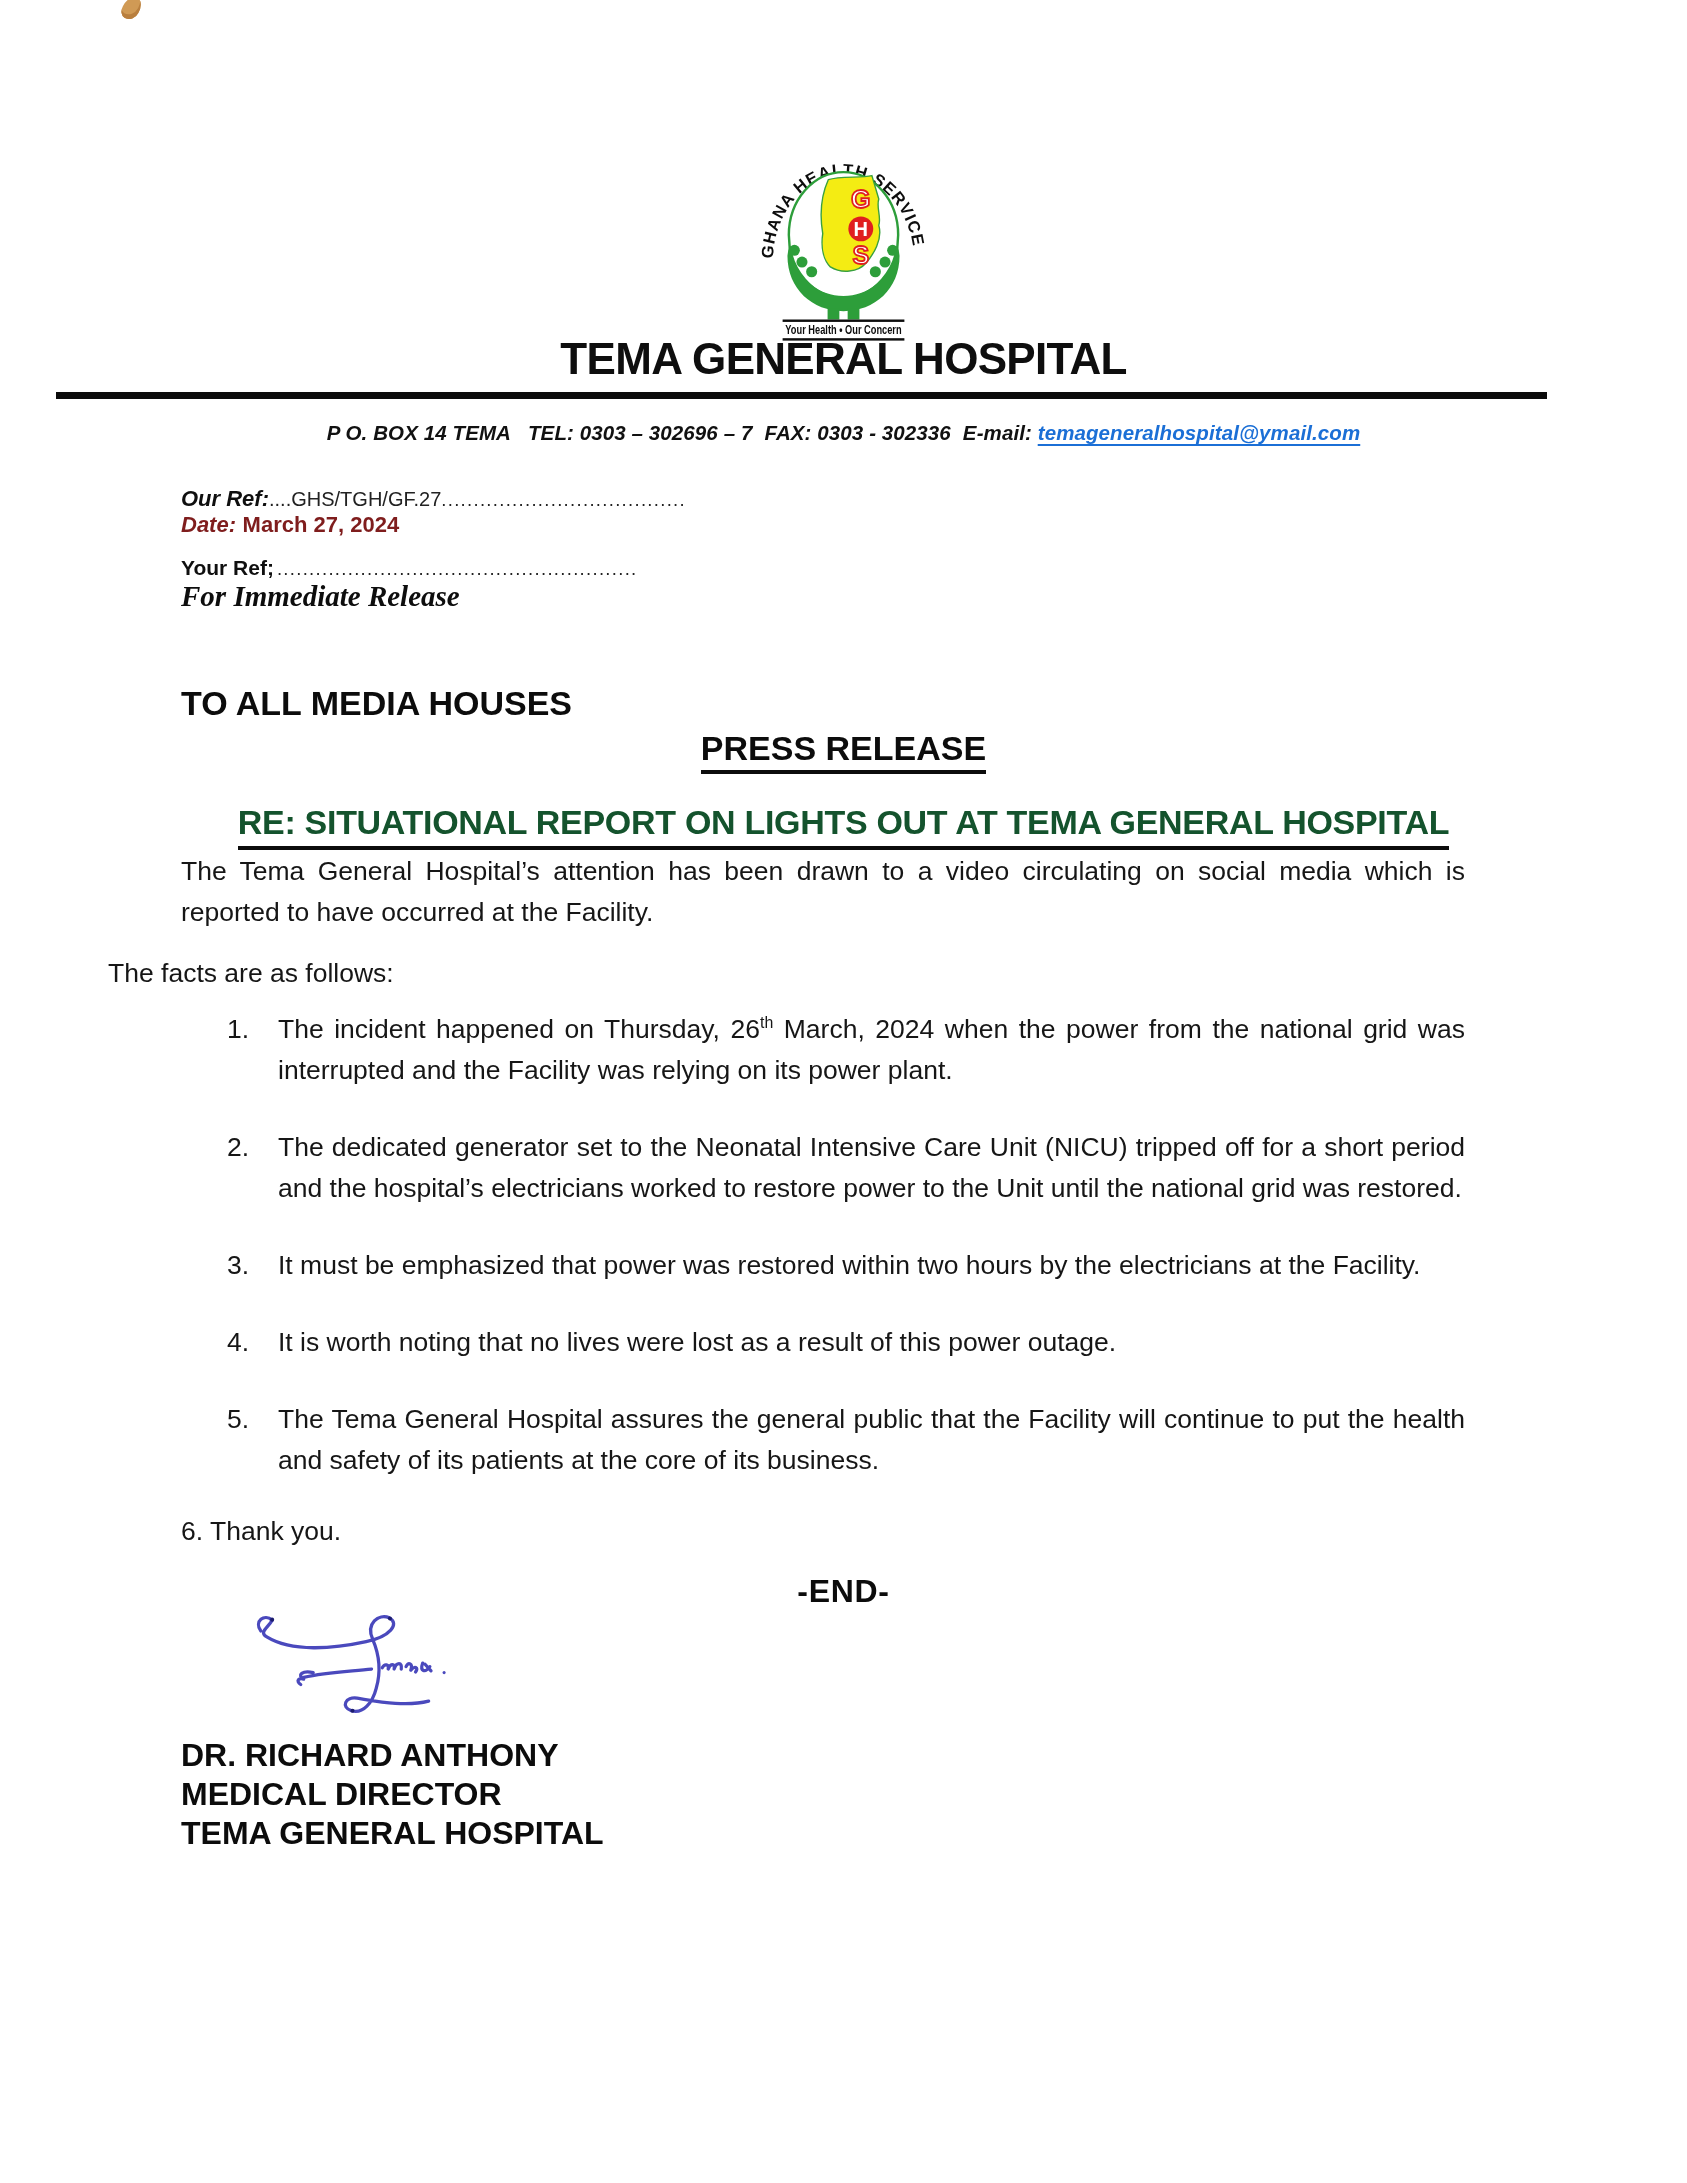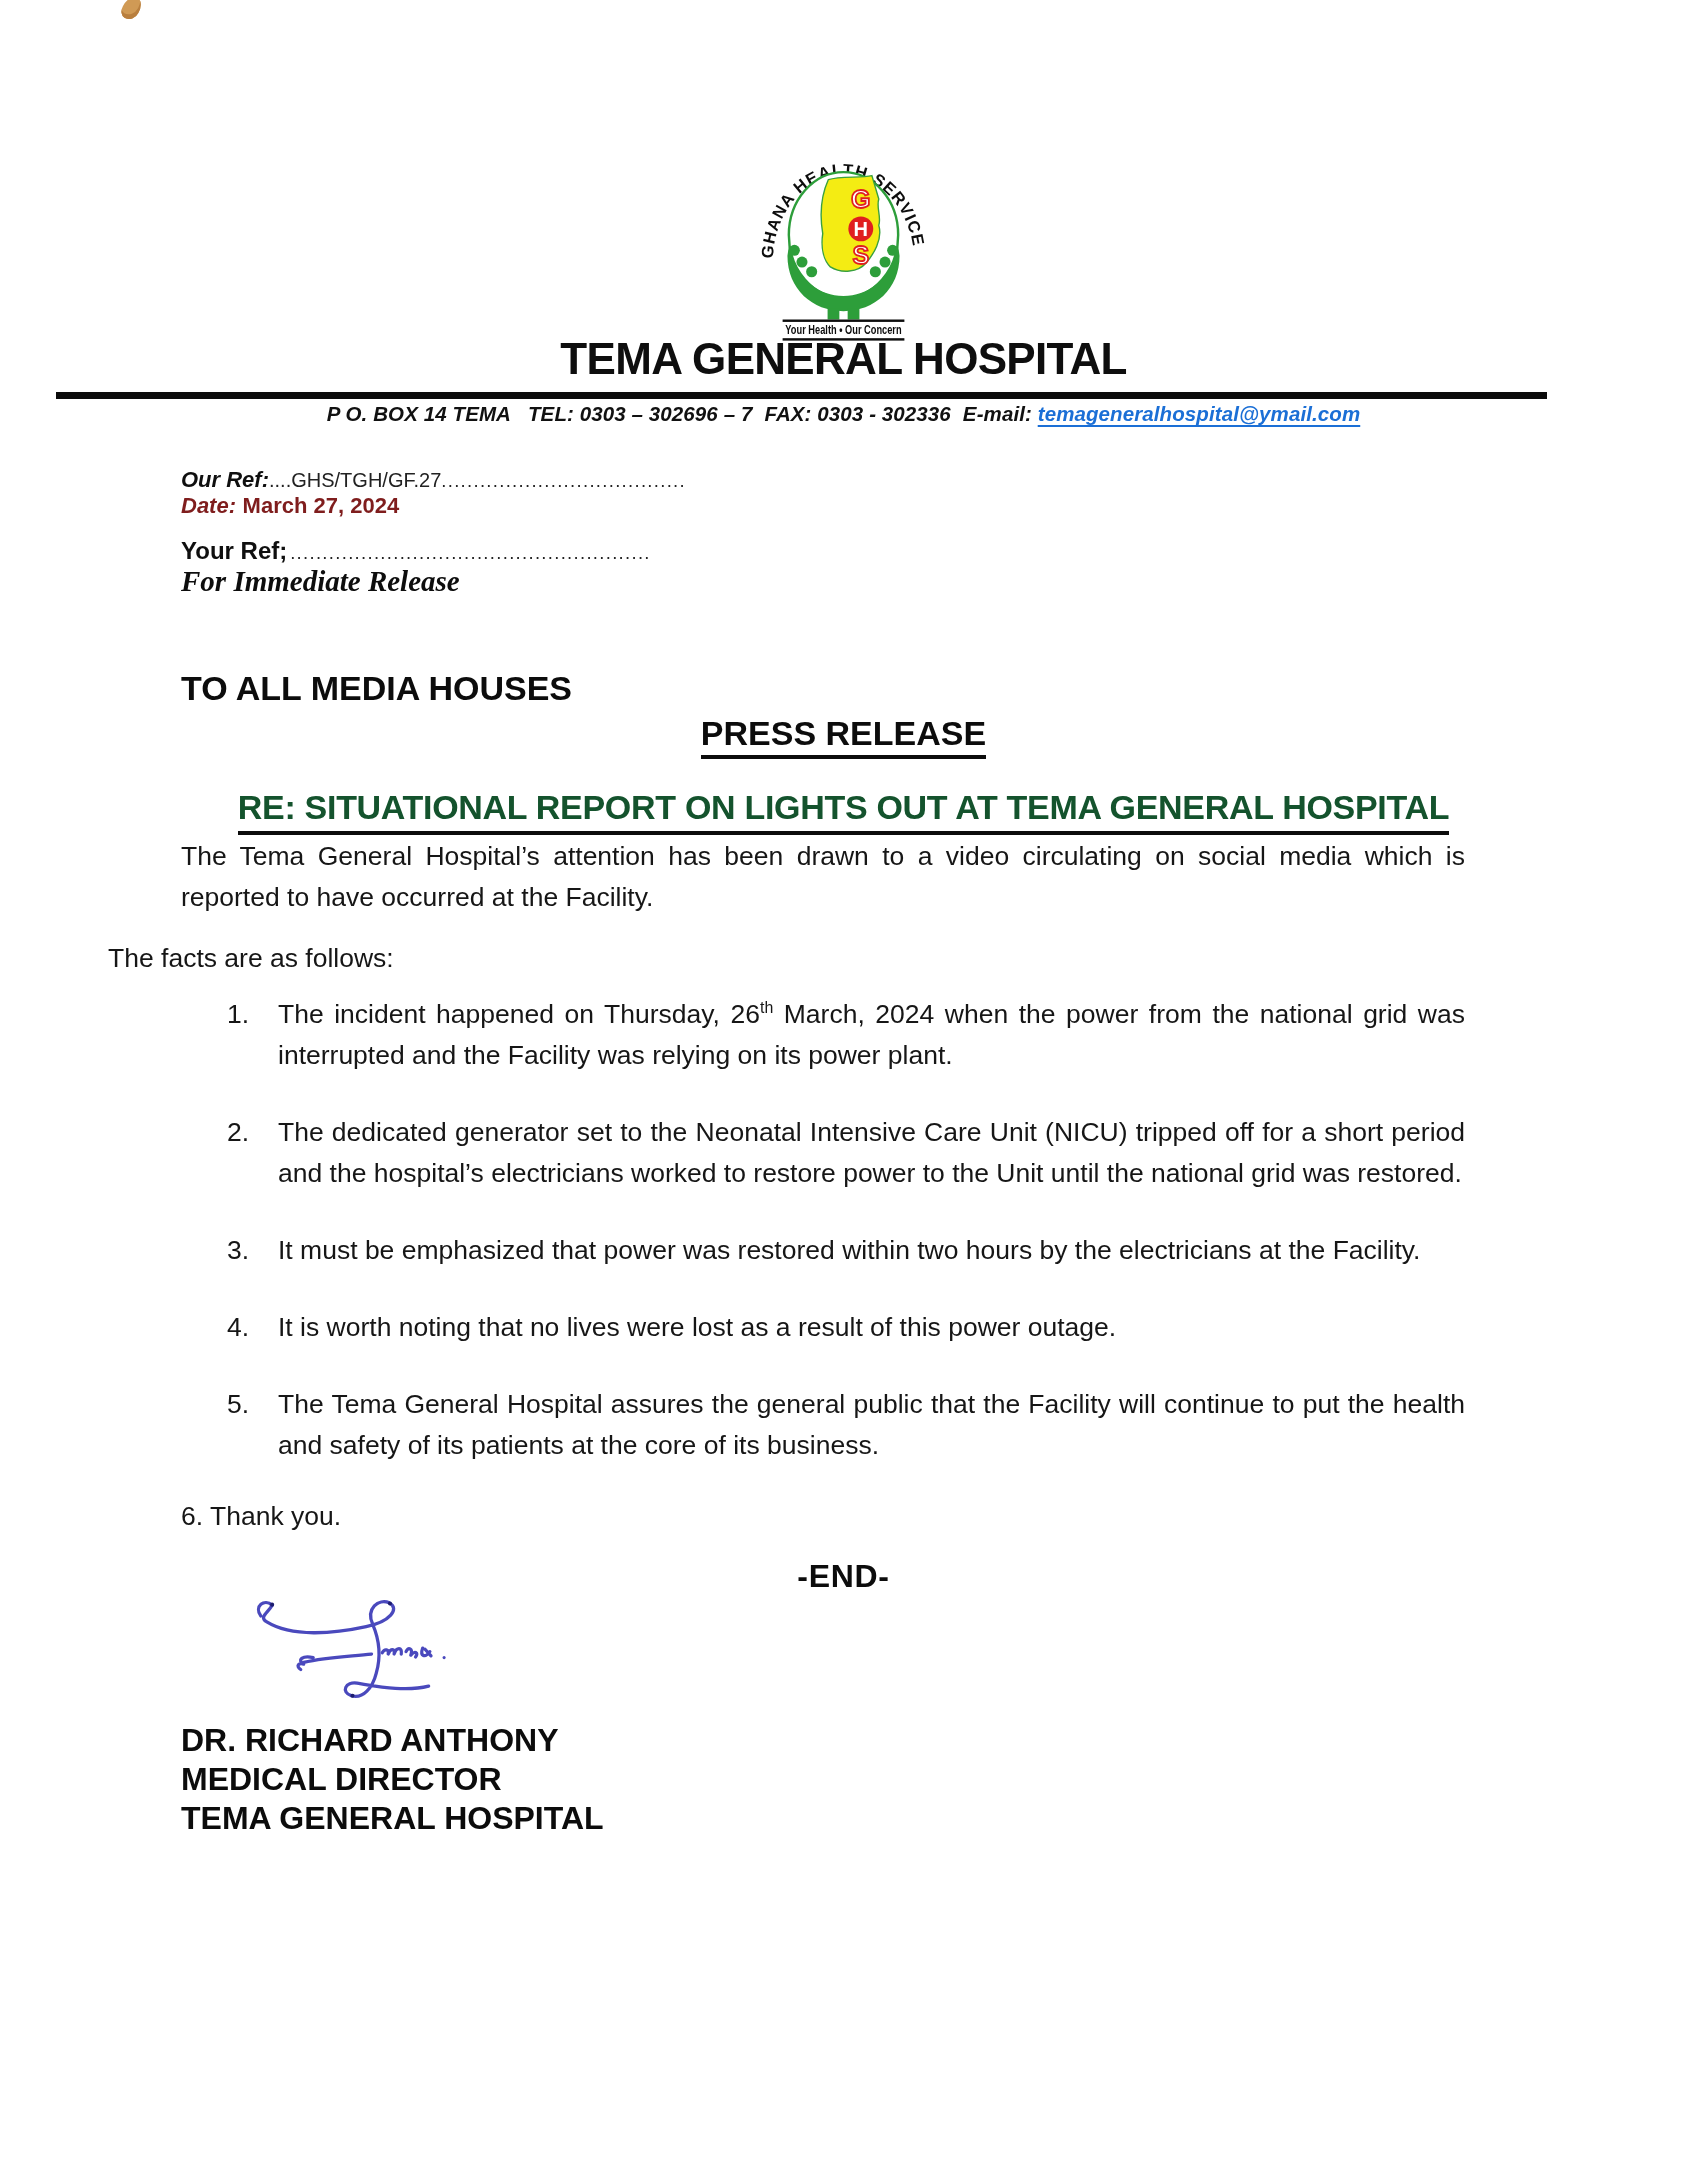--- a/index.html
+++ b/index.html
@@ -20,37 +20,37 @@
   }
   
   .logo-wrap{padding-top:116px;text-align:center;line-height:0;}
   
   .hospital-name{
     margin-top:-6.6px;text-align:center;
     font-size:44px;font-weight:bold;letter-spacing:-0.7px;line-height:1.15;color:#0e0e0e;
   }
   .rule{height:7.3px;background:#0b0b0b;width:1491px;margin:6.6px 0 0 56px;}
   .address-line{
-    margin-top:3px;text-align:center;
+    margin-top:22px;text-align:center;
     font-size:20.5px;font-weight:bold;font-style:italic;color:#111;
     letter-spacing:0.1px;white-space:nowrap;
   }
   .address-line .sep{display:inline-block;width:17px;}
   .address-line .sep2{display:inline-block;width:12px;}
   a.email{color:#1b6fd6;text-decoration:underline;text-decoration-thickness:2px;text-underline-offset:4px;cursor:pointer;}
   
   .ref-row{
     display:flex;justify-content:flex-start;align-items:baseline;
     padding:0 222px 0 181px;
     flex-direction:column;
   }
   .ref-row.first{margin-top:41px;}
   .ref-row.second{margin-top:18.5px;}
   .ref-label-i{font-size:22px;font-weight:bold;font-style:italic;color:#0f0f0f;}
-  .ref-label-b{font-size:24px;font-weight:bold;color:#0f0f0f;}
+  .ref-label-b{font-size:21px;font-weight:bold;color:#0f0f0f;}
   .ref-value{font-size:20px;color:#222;}
   .leader{font-size:18.5px;letter-spacing:1.3px;color:#222;}
   .date-cell{font-size:22px;font-weight:bold;color:#7f1d1d;}
   .date-cell .d-label{font-style:italic;margin-right:6.6px;}
   .release-note{
     font-family:"Liberation Serif", serif;
     font-size:29px;font-weight:bold;font-style:italic;color:#0d0d0d;
   }
   
   .addressee{margin-top:71px;padding-left:181px;font-size:34px;font-weight:bold;color:#0c0c0c;}

